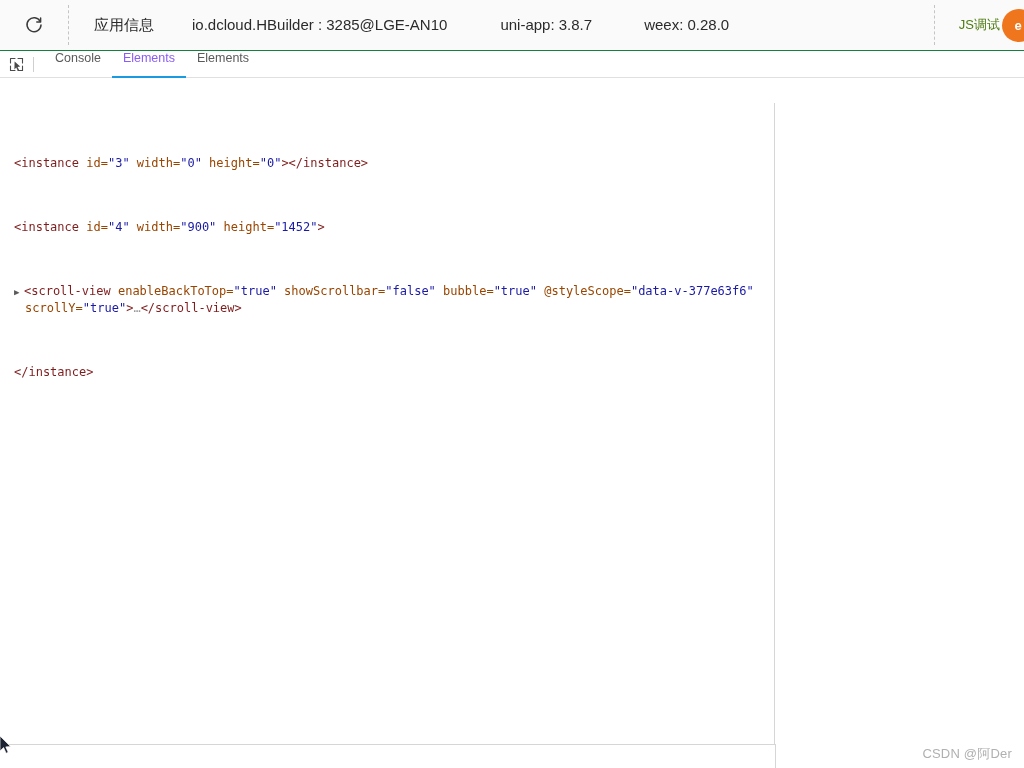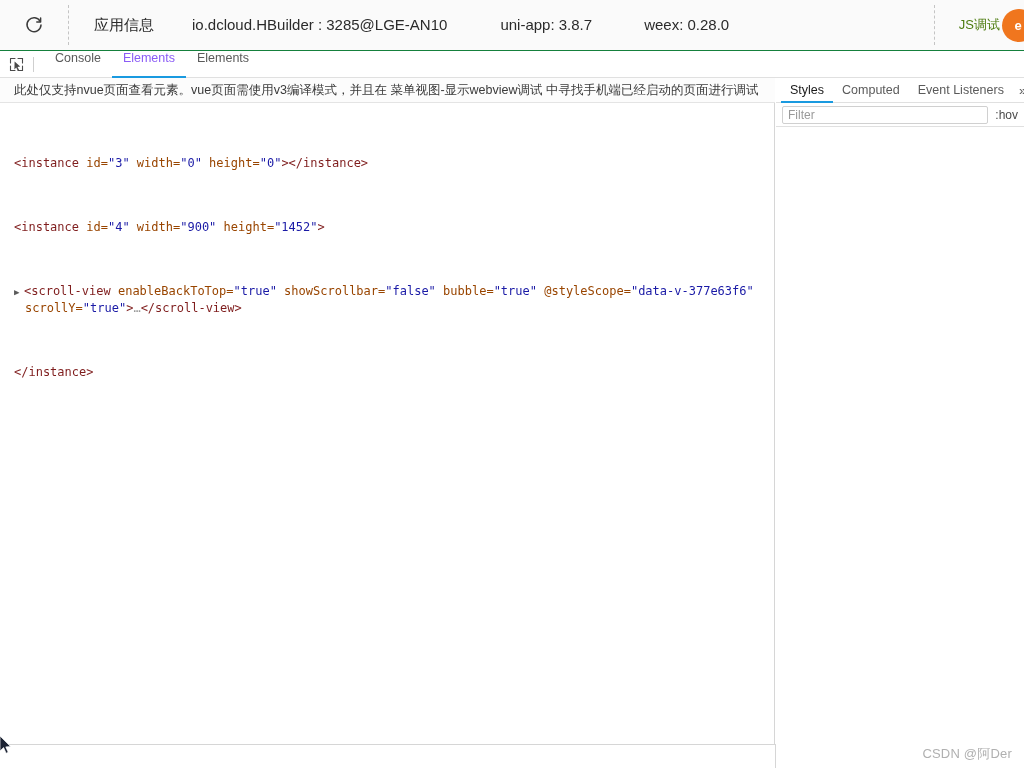--- a/index.html
+++ b/index.html
@@ -302,57 +302,35 @@
       <span>Console</span>
     </div>
     <div class="dt-tab active">
       <span>Elements</span>
     </div>
     <div class="dt-tab">
       <span>Elements</span>
     </div>
   </div>
 
-  <div class="notice">
-    <span>此处仅支持nvue页面查看元素。vue页面需使用v3编译模式，并且在 菜单视图-显示webview调试 中寻找手机端已经启动的页面进行调试</span>
-  </div>
 
   <div class="elements-pane">
     <div class="code">
 
       <div class="code-line"><span class="tw">&lt;instance</span><span class="at"> id=</span><span class="vl">"3"</span><span class="at"> width=</span><span class="vl">"0"</span><span class="at"> height=</span><span class="vl">"0"</span><span class="tw">&gt;</span><span class="tw">&lt;/instance&gt;</span></div>
 
       <div class="code-line"><span class="tw">&lt;instance</span><span class="at"> id=</span><span class="vl">"4"</span><span class="at"> width=</span><span class="vl">"900"</span><span class="at"> height=</span><span class="vl">"1452"</span><span class="tw">&gt;</span></div>
 
       <div class="code-line l3"><span class="arrow">▶</span><span class="tw">&lt;scroll-view</span><span class="at"> enableBackToTop=</span><span class="vl">"true"</span><span class="at"> showScrollbar=</span><span class="vl">"false"</span><span class="at"> bubble=</span><span class="vl">"true"</span><span class="at"> @styleScope=</span><span class="vl">"data-v-377e63f6"</span><span class="at"> scrollY=</span><span class="vl">"true"</span><span class="tw">&gt;</span><span class="el">…</span><span class="tw">&lt;/scroll-view&gt;</span></div>
 
       <div class="code-line"><span class="tw">&lt;/instance&gt;</span></div>
 
     </div>
   </div>
 
-  <div class="styles-pane">
-    <div class="styles-tabbar">
-      <div class="st-tab first active">
-        <span>Styles</span>
-      </div>
-      <div class="st-tab">
-        <span>Computed</span>
-      </div>
-      <div class="st-tab">
-        <span>Event Listeners</span>
-      </div>
-      <div class="st-more">»</div>
-    </div>
-
-    <div class="styles-filterbar">
-      <input class="filter-input" type="text" placeholder="Filter" style="">
-      <span class="hov-btn">:hov</span>
-    </div>
-  </div>
 
   <div class="bottom-divider"></div>
   <div class="bottom-drawer"></div>
 
   <div class="cursor-mark">
     <svg width="14" height="20" viewBox="0 0 14 20">
       <path d="M0 0 L0 15 L3.6 11.6 L6.1 17.3 L8.2 16.3 L5.8 10.9 L10.6 10.6 Z" fill="#1c2333" stroke="#ffffff" stroke-width="0.7"></path>
     </svg>
   </div>
 

